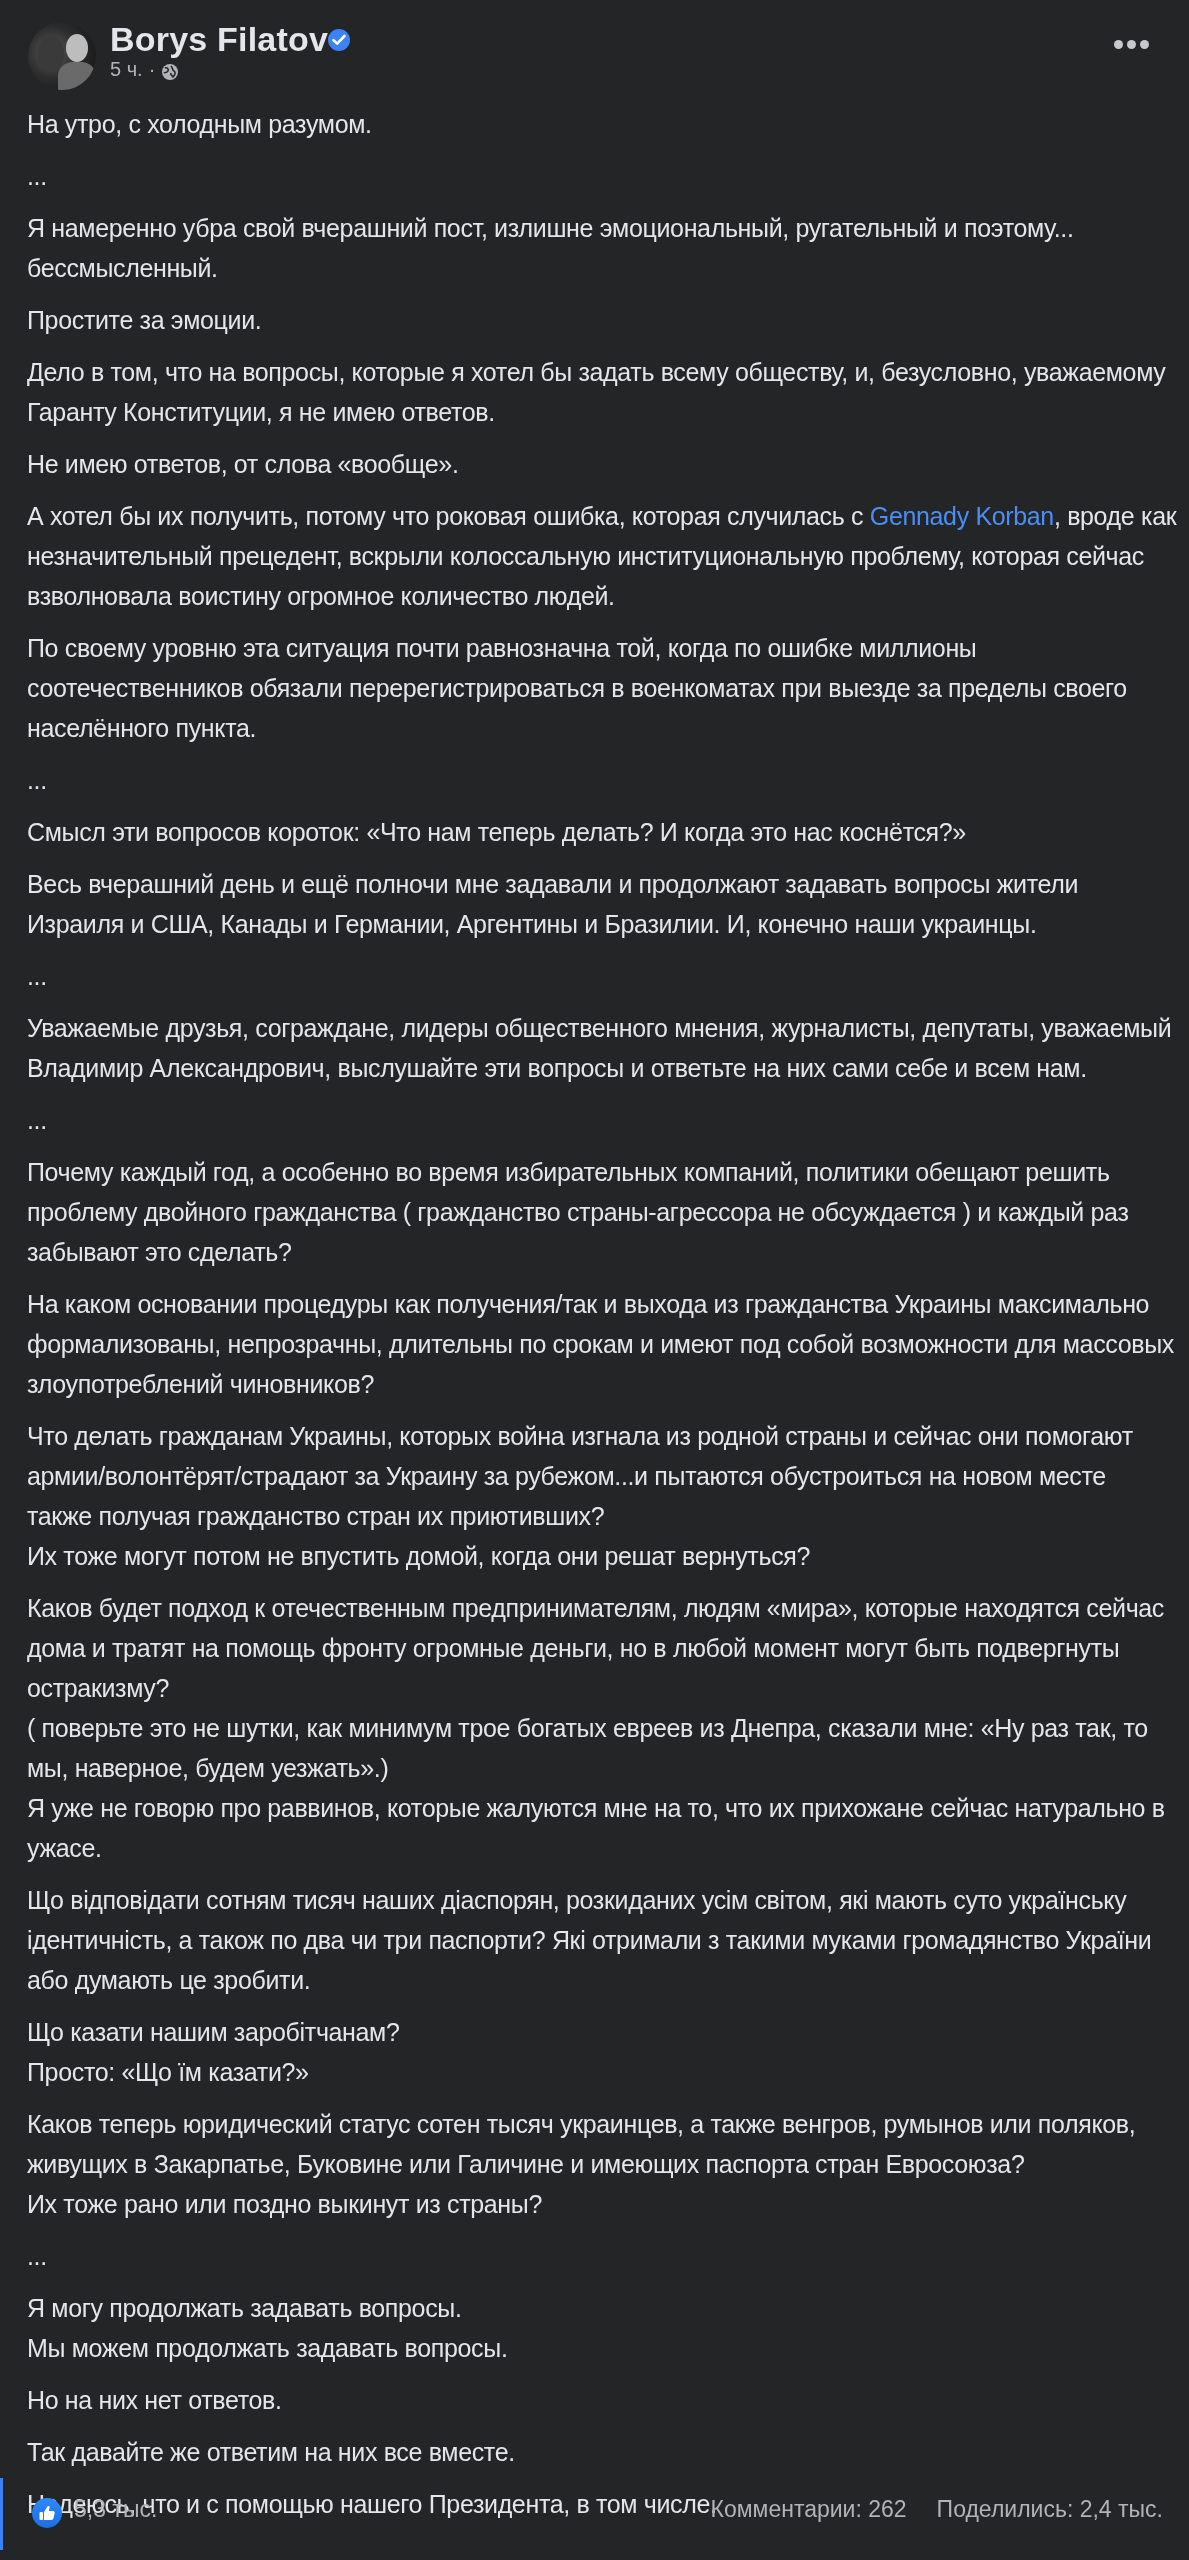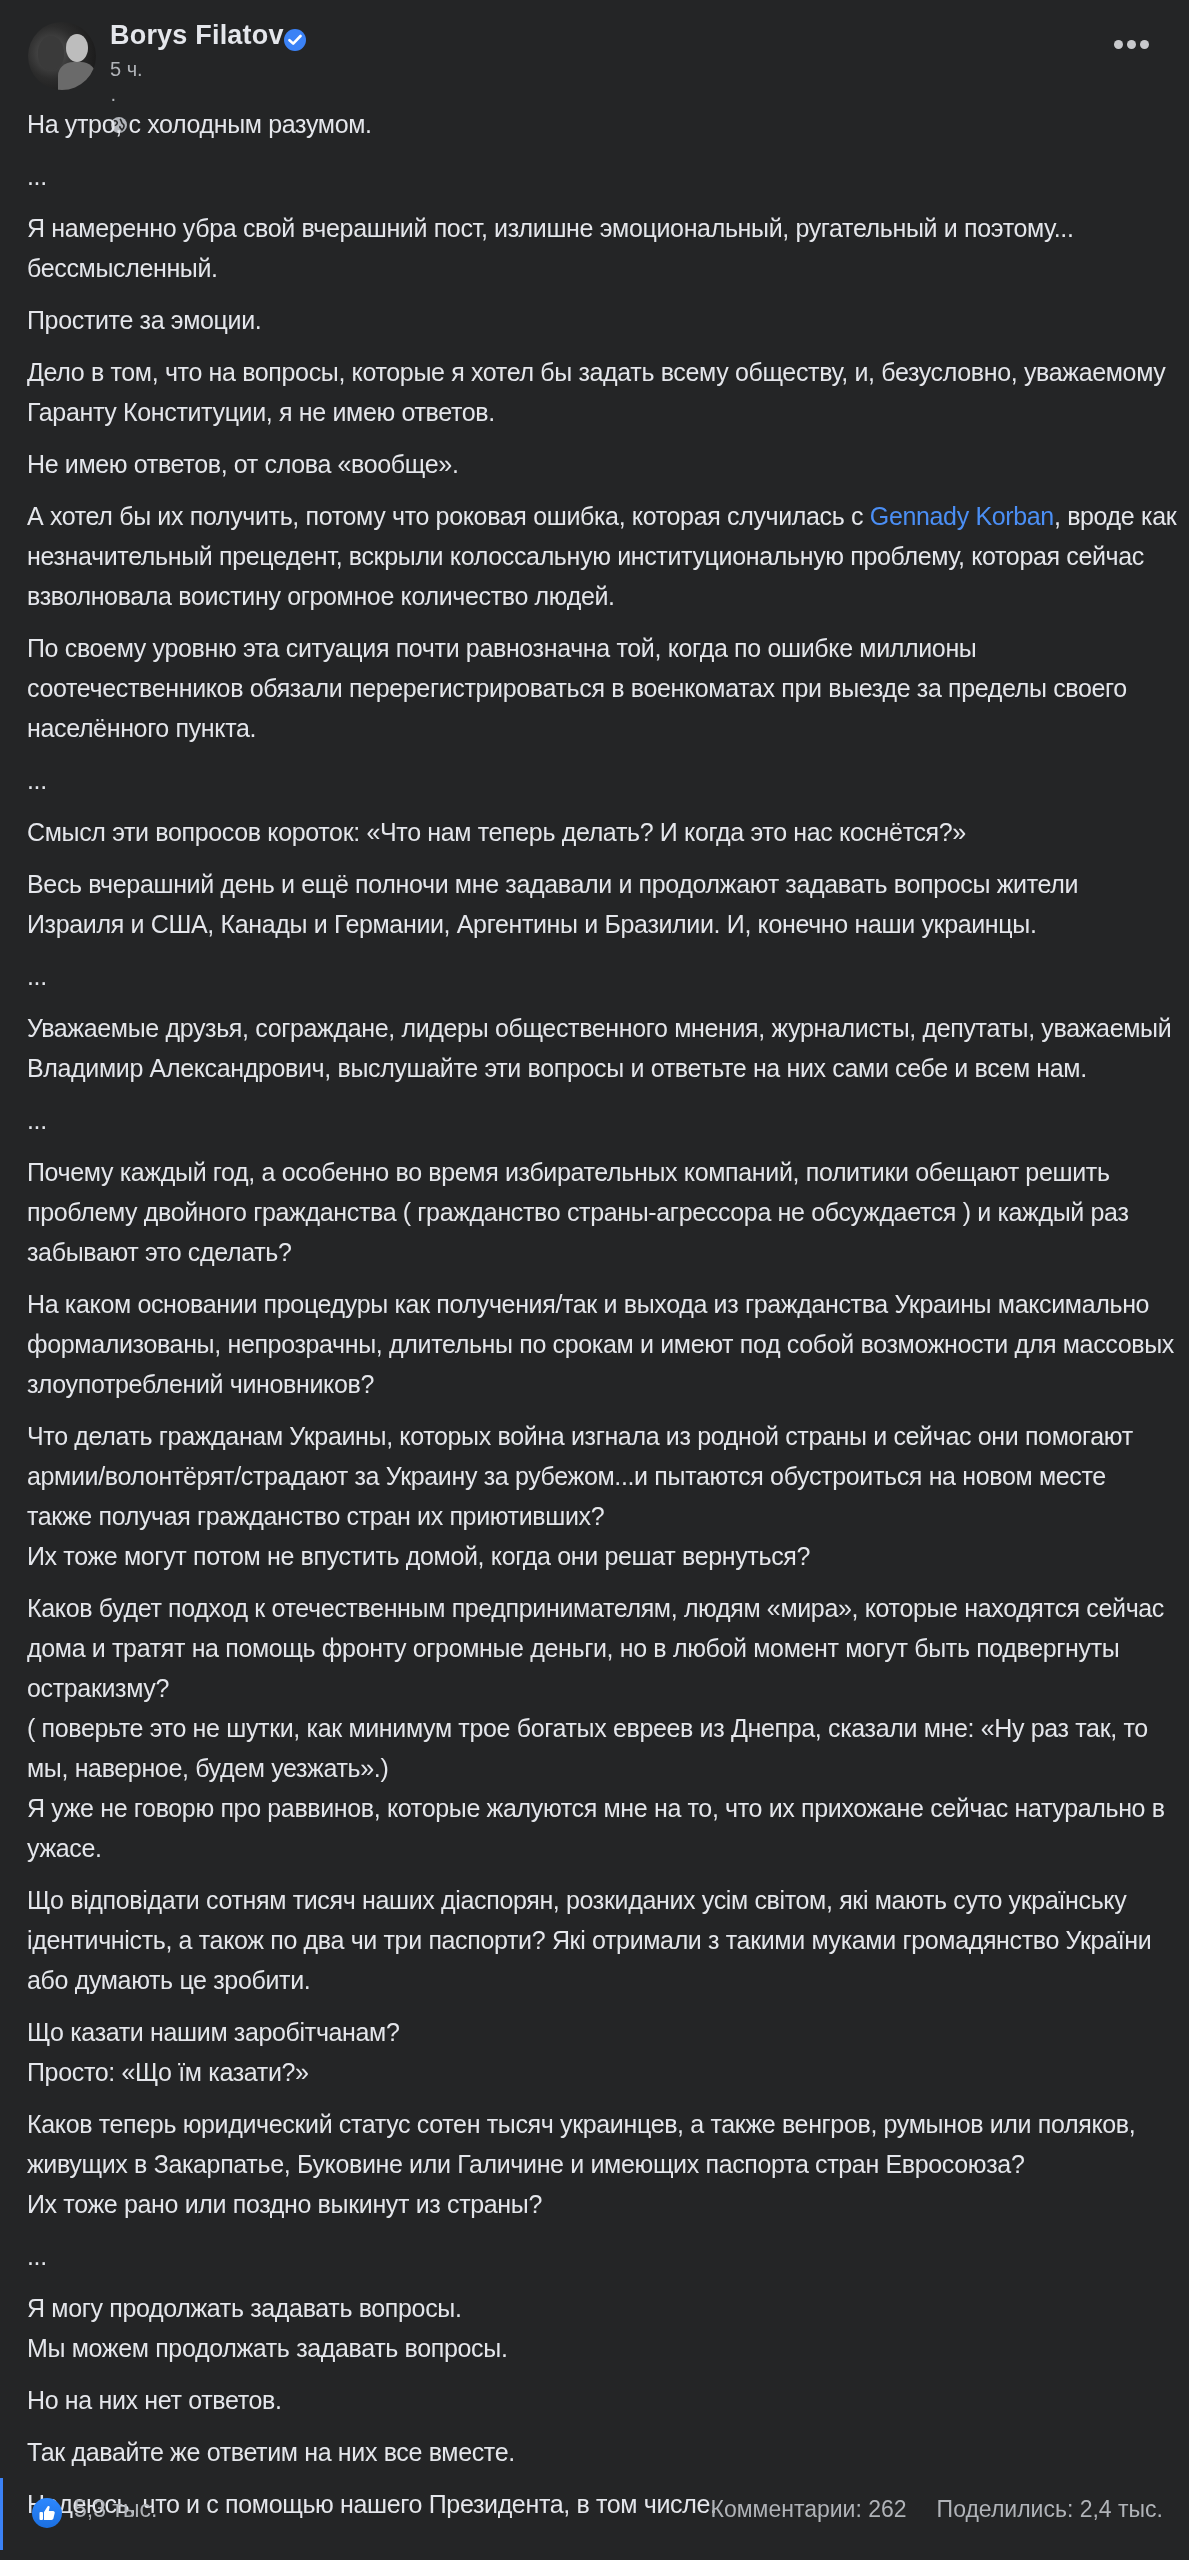--- a/index.html
+++ b/index.html
@@ -42,40 +42,40 @@
       position: absolute; left: 38px; top: 12px; width: 22px; height: 28px;
       border-radius: 50%; background: #bdbdbd;
     }
     .avatar .body2 {
       position: absolute; left: 30px; top: 40px; width: 38px; height: 34px;
       border-radius: 40% 40% 0 0; background: #6a6a6a;
     }
     .author-name {
       position: absolute;
       left: 110px; top: 20px;
-      font-size: 27px;
+      font-size: 34px;
       font-weight: bold;
       color: #e4e6eb;
       letter-spacing: 0.2px;
-      display: flex; align-items: flex-end; 
+      display: flex; align-items: center; 
     }
     .verified {
       display: inline-block;
       width: 22px; height: 22px;
       border-radius: 50%;
       background: #3b82f6;
       position: relative;
     }
     .verified svg { position: absolute; left: 4px; top: 5px; }
     .meta {
       position: absolute;
       left: 110px; top: 58px;
       font-size: 20px;
       color: #b0b3b8;
-      display: flex; align-items: flex-start; gap: 6px; flex-direction: column;
+      display: flex; align-items: flex-end; gap: 6px;
     }
     .globe {
       width: 18px; height: 18px;
       display: inline-block;
     }
     .more-btn {
       position: absolute;
       right: 40px; top: 40px;
       display: flex; gap: 4px;
       cursor: pointer;

